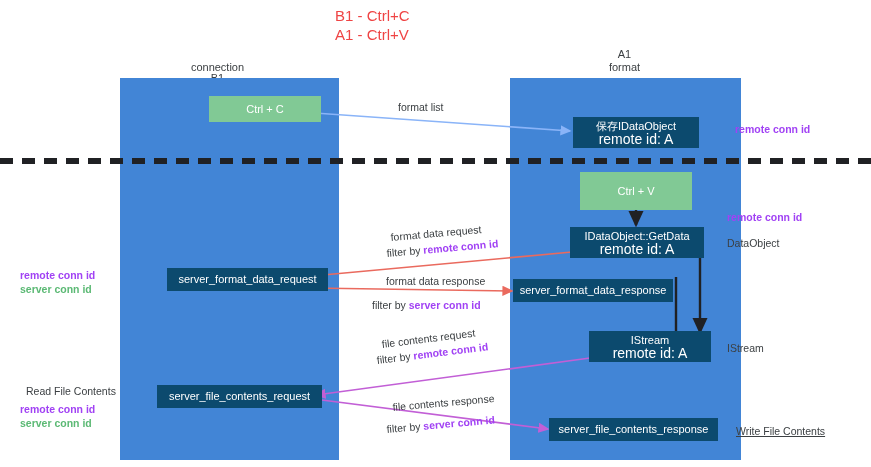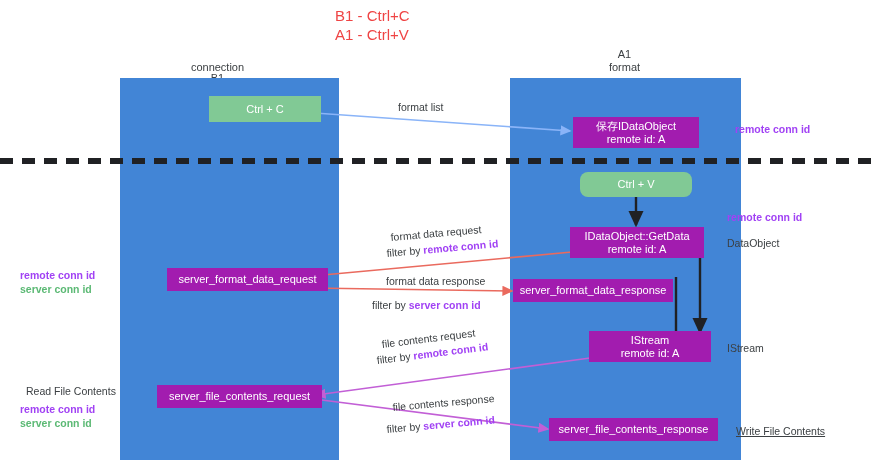--- a/index.html
+++ b/index.html
@@ -10,22 +10,22 @@
     color:#3c4043;
   }
   #stage{position:absolute;left:0;top:0;width:871px;height:467px;}
   .lane{position:absolute;background:#4285d6;}
   .lanehdr{position:absolute;text-align:center;font-size:11px;line-height:13px;color:#3c4043;}
   .title{position:absolute;text-align:left;font-size:15px;line-height:19px;color:#ef4444;}
   .box{position:absolute;box-sizing:border-box;display:flex;flex-direction:column;
        align-items:center;justify-content:center;color:#ffffff;font-size:11px;line-height:13px;
        text-align:center;padding:2px 4px;}
   .box.green{background:#81c995;}
-  .box.orange{background:#a21caf;}
-  .box .l2{font-size:11px;line-height:13px;}
+  .box.orange{background:#0c4a6e;}
+  .box .l2{font-size:14px;line-height:13px;}
   .lbl{position:absolute;font-size:10.5px;line-height:14px;color:#3c4043;white-space:nowrap;}
   .lbl .purple{color:#a142f4;font-weight:bold;}
   .side{position:absolute;font-size:10.5px;line-height:14px;white-space:nowrap;}
   .side.purple{color:#a142f4;font-weight:bold;}
   .side.green{color:#5bb974;font-weight:bold;}
   .side.plain{color:#3c4043;font-weight:normal;}
   svg#wires{position:absolute;left:0;top:0;width:871px;height:467px;pointer-events:none;}
   .rot{transform-origin:left top;}
 </style>
 </head>
@@ -81,21 +81,21 @@
 
   <div class="box green" style="left:161px;top:96px;width:112px;height:26px;margin-left:48px;">
     <div>Ctrl + C</div>
   </div>
 
   <div class="box orange" style="left:573px;top:117px;width:126px;height:31px;">
     <div>保存IDataObject</div>
     <div class="l2">remote id: A</div>
   </div>
 
-  <div class="box green" style="left:580px;top:172px;width:112px;height:25px;border-radius:8px;">
+  <div class="box green" style="left:580px;top:172px;width:112px;height:38px;">
     <div>Ctrl + V</div>
   </div>
 
   <div class="box orange" style="left:570px;top:227px;width:134px;height:31px;">
     <div>IDataObject::GetData</div>
     <div class="l2">remote id: A</div>
   </div>
 
   <div class="box orange" style="left:151px;top:268px;width:161px;height:23px;margin-left:16px;">
     <div>server_format_data_request</div>

